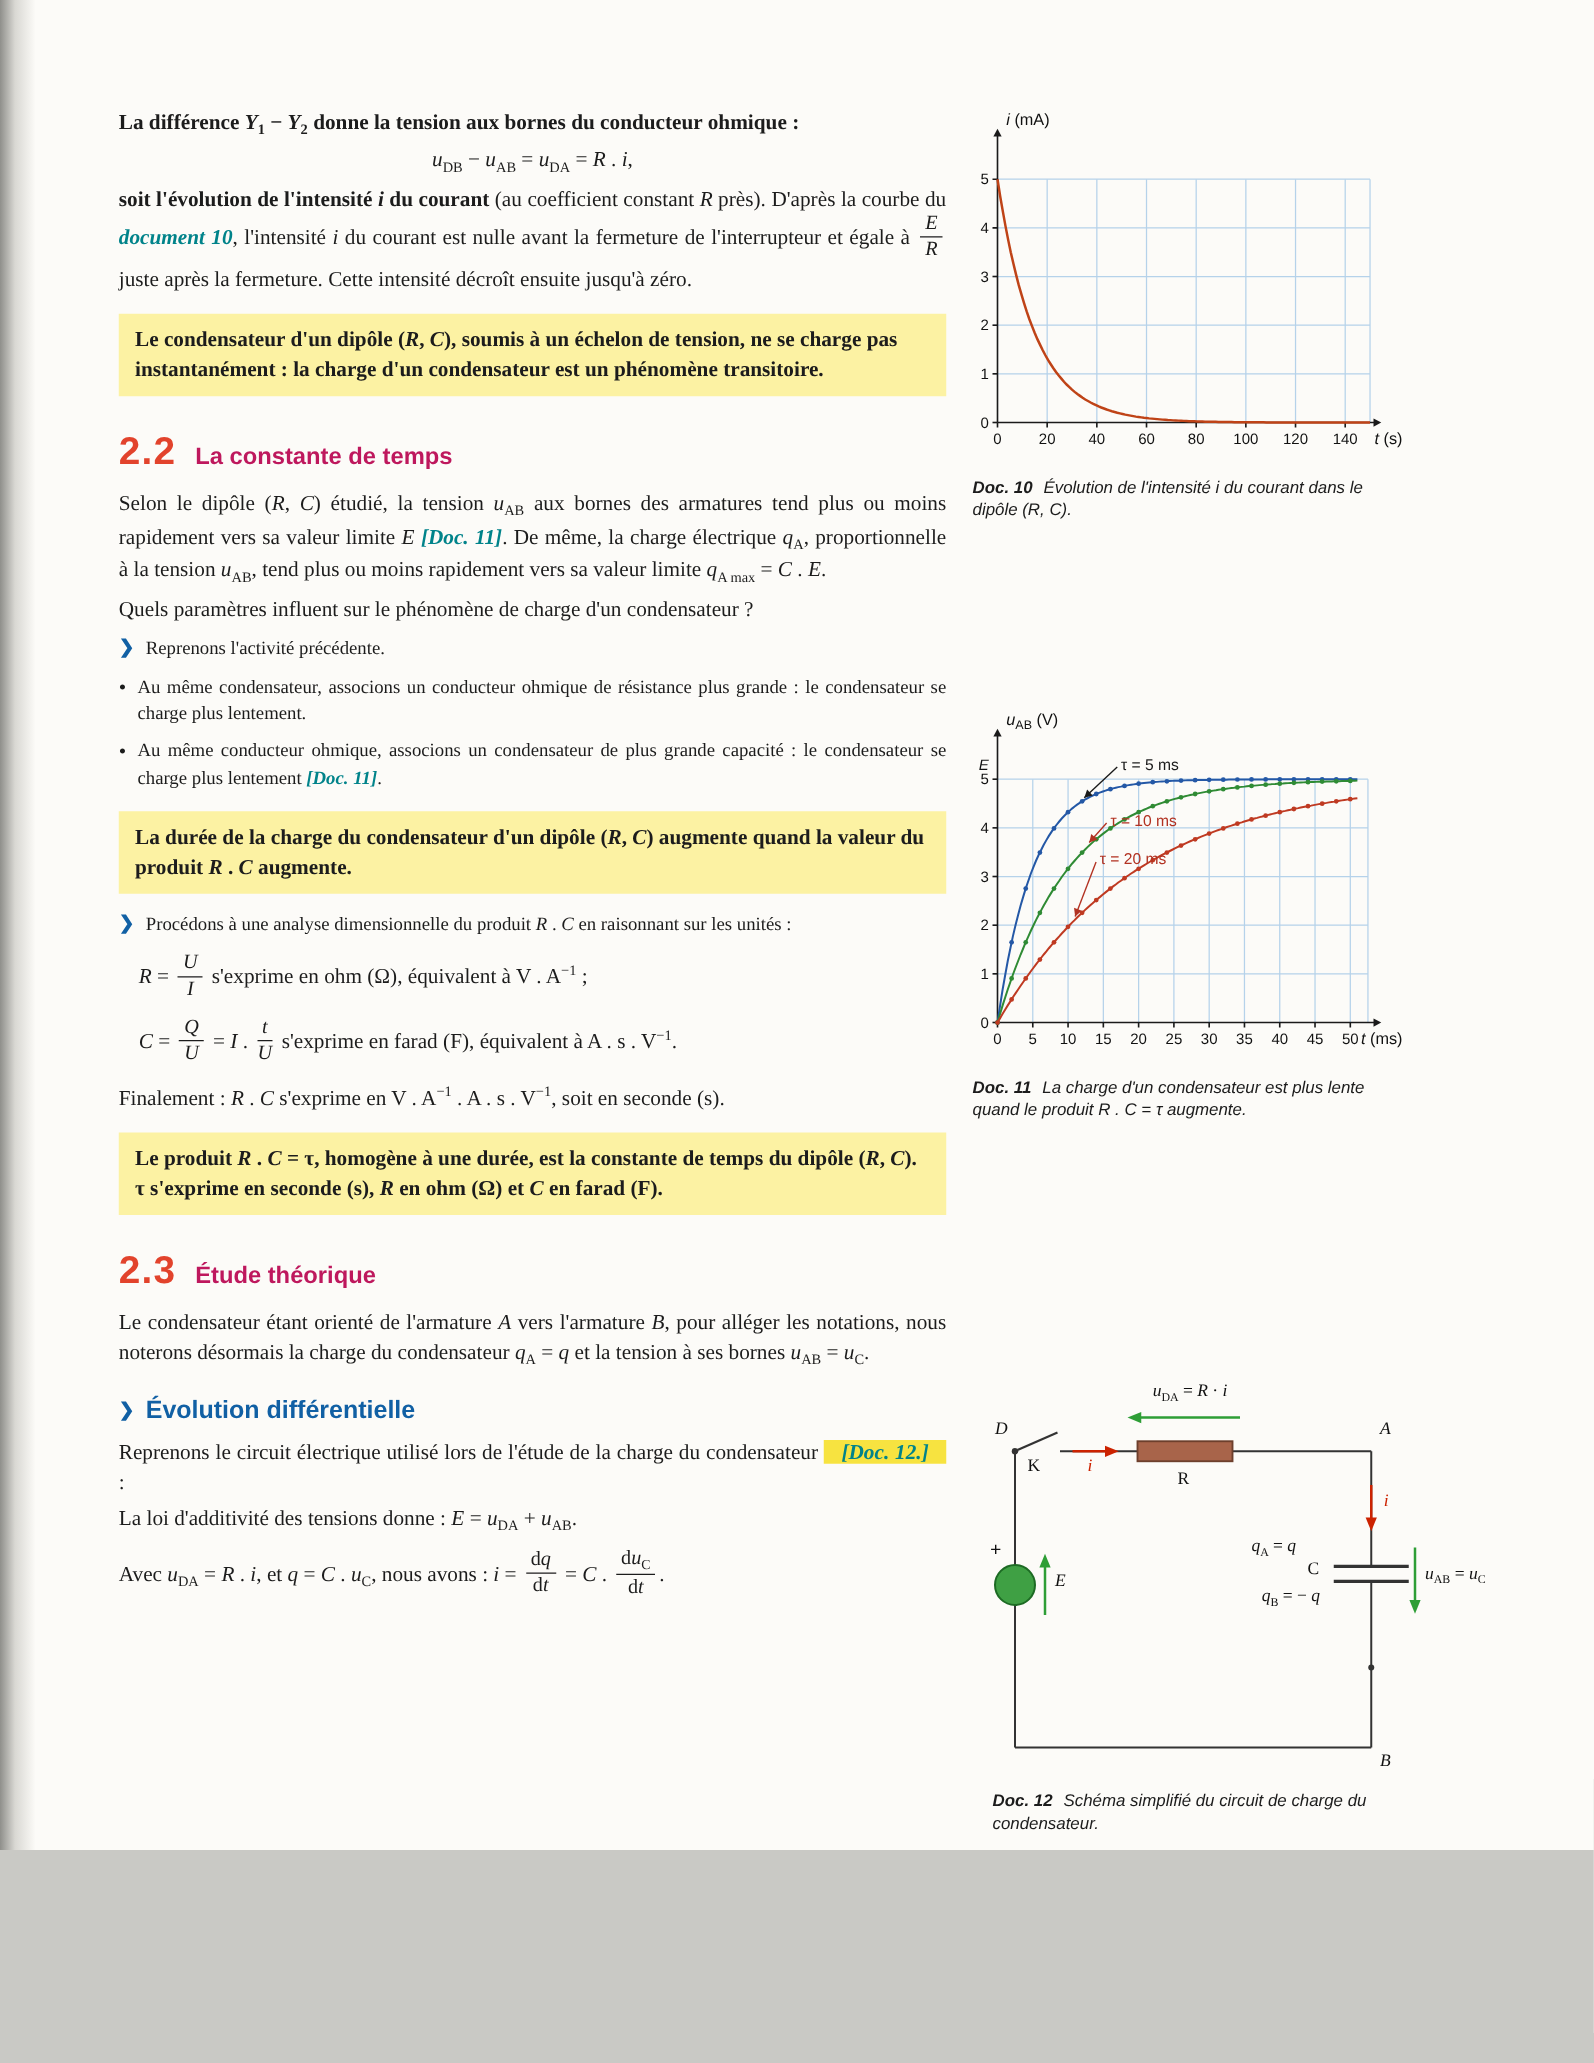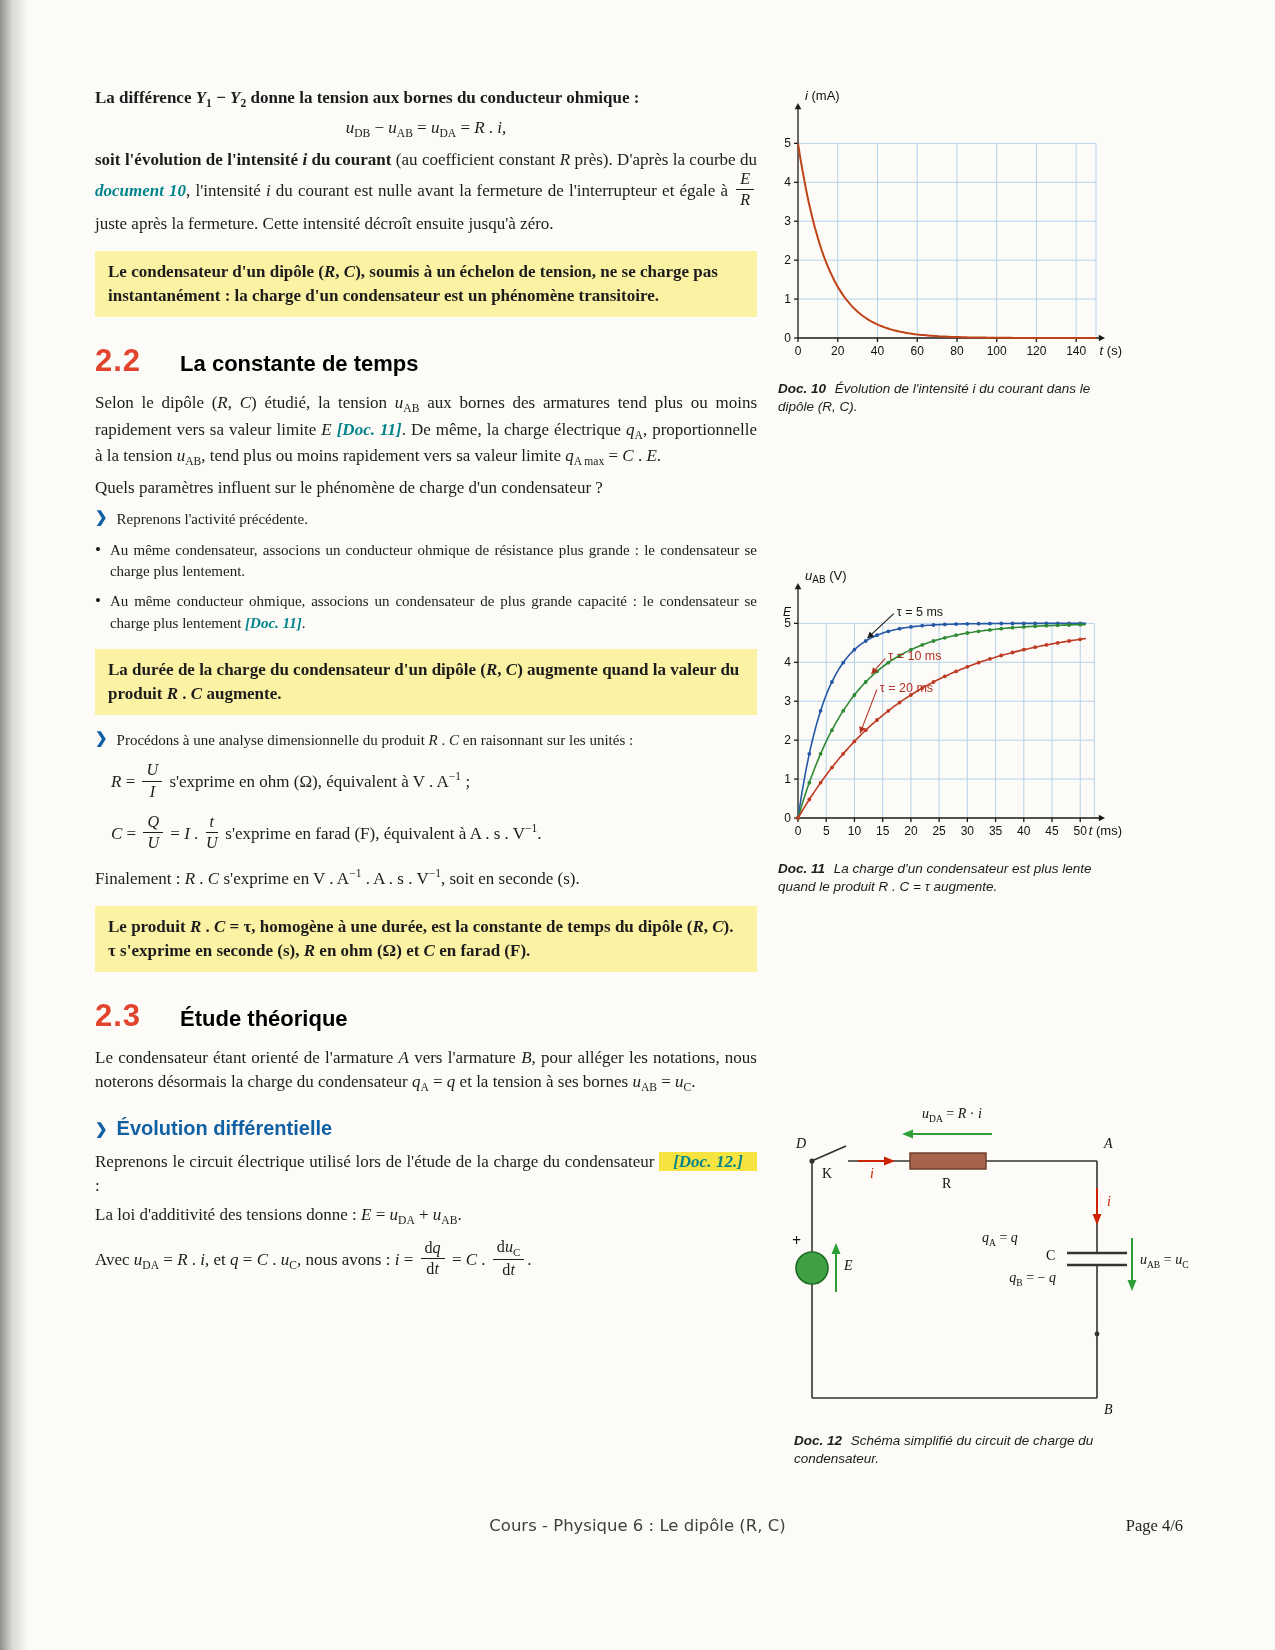--- a/index.html
+++ b/index.html
@@ -1,28 +1,28 @@
 <!DOCTYPE html>
 <html><head>
 <meta charset="utf-8">
 <style>
   *{margin:0;padding:0;box-sizing:border-box;}
   body{width:1275px;height:1650px;background:#c9c9c5;font-family:"Liberation Serif",serif;}
-  .page{position:relative;width:1275px;height:1650px;background:#fcfbf8;overflow:hidden;}
+  .page{position:relative;width:1275px;height:1480px;background:#fcfbf8;overflow:hidden;}
   .spine{position:absolute;left:0;top:0;bottom:0;width:30px;
          background:linear-gradient(to right,#8f8f8b,#d9d8d3 40%,#fcfbf8 95%);}
   
   .text-col{position:absolute;left:95px;top:86px;width:662px;color:#1c1c1c;}
   p.body{font-size:17px;line-height:1.42;text-align:justify;margin-bottom:5px;}
   .eq-center{font-size:17px;text-align:center;margin:4px 0 8px;}
   .eq-line{font-size:17px;margin:12px 16px;}
   .keybox{background:#fcf2a3;padding:9px 13px;font-weight:bold;font-size:17px;line-height:1.42;margin:15px 0;}
   .sec{display:flex;align-items:baseline;gap:15px;margin:26px 0 12px;font-family:"Liberation Sans",sans-serif;}
   .secnum{color:#e2432c;font-size:31px;font-weight:bold;letter-spacing:1px;}
-  .sectitle{color:#000000;font-size:22px;font-weight:bold;margin-left:24px;}
+  .sectitle{color:#be185d;font-size:19px;font-weight:bold;}
   .subh{display:flex;align-items:baseline;gap:9px;color:#1160a4;font-family:"Liberation Sans",sans-serif;
         font-size:20px;font-weight:bold;margin:20px 0 10px;}
   .flexpara{display:flex;gap:9px;margin:9px 0 5px;}
   .flexpara .inner{flex:1;font-size:15px;line-height:1.42;text-align:justify;}
   .chev{color:#1160a4;font-weight:bold;font-family:"Liberation Sans",sans-serif;font-size:15px;position:relative;top:-1px;}
   .bdot{font-size:17px;}
   .docref{color:#00838a;font-weight:bold;font-style:italic;}
   .hl{background:#f7e340;padding:0 14px;}
   sub{font-size:0.68em;}
   sup{font-size:0.68em;}
@@ -390,21 +390,21 @@
           <polygon points="44,137 39.5,148 48.5,148" fill="#2e9e36"></polygon>
         </svg>
         
         <span class="clabel" style="left:4px;top:30px"><i>D</i></span>
         <span class="clabel" style="left:30px;top:60px">K</span>
         <span class="clabel red" style="left:78px;top:60px"><i>i</i></span>
         <span class="clabel" style="left:150px;top:70px">R</span>
         <span class="clabel" style="left:100px;top:0px;width:120px;text-align:center"><i>u</i><sub>DA</sub> = <i>R</i> · <i>i</i></span>
         <span class="clabel" style="left:312px;top:30px"><i>A</i></span>
         <span class="clabel red" style="left:315px;top:88px"><i>i</i></span>
-        <span class="clabel" style="left:190px;top:124px;width:74px;text-align:left"><i>q</i><sub>A</sub> = <i>q</i></span>
+        <span class="clabel" style="left:190px;top:124px;width:74px;text-align:center"><i>q</i><sub>A</sub> = <i>q</i></span>
         <span class="clabel" style="left:254px;top:142px">C</span>
         <span class="clabel" style="left:182px;top:164px;width:82px;text-align:right"><i>q</i><sub>B</sub> = − <i>q</i></span>
         <span class="clabel" style="left:348px;top:146px"><i>u</i><sub>AB</sub> = <i>u</i><sub>C</sub></span>
         <span class="clabel plus" style="left:0px;top:126px">+</span>
         <span class="clabel" style="left:52px;top:152px"><i>E</i></span>
         <span class="clabel" style="left:312px;top:296px"><i>B</i></span>
       </div>
       <figcaption class="cap">
         <span class="cap-label">Doc. 12</span>
         <span class="cap-text">Schéma simplifié du circuit de charge du condensateur.</span>

